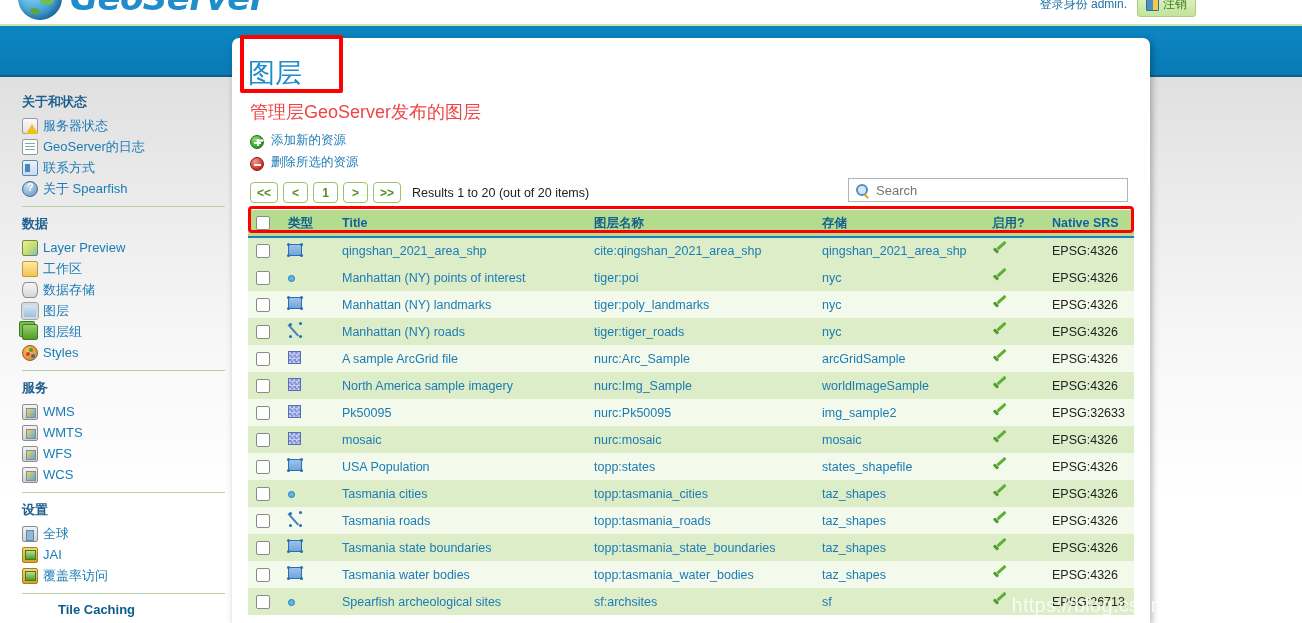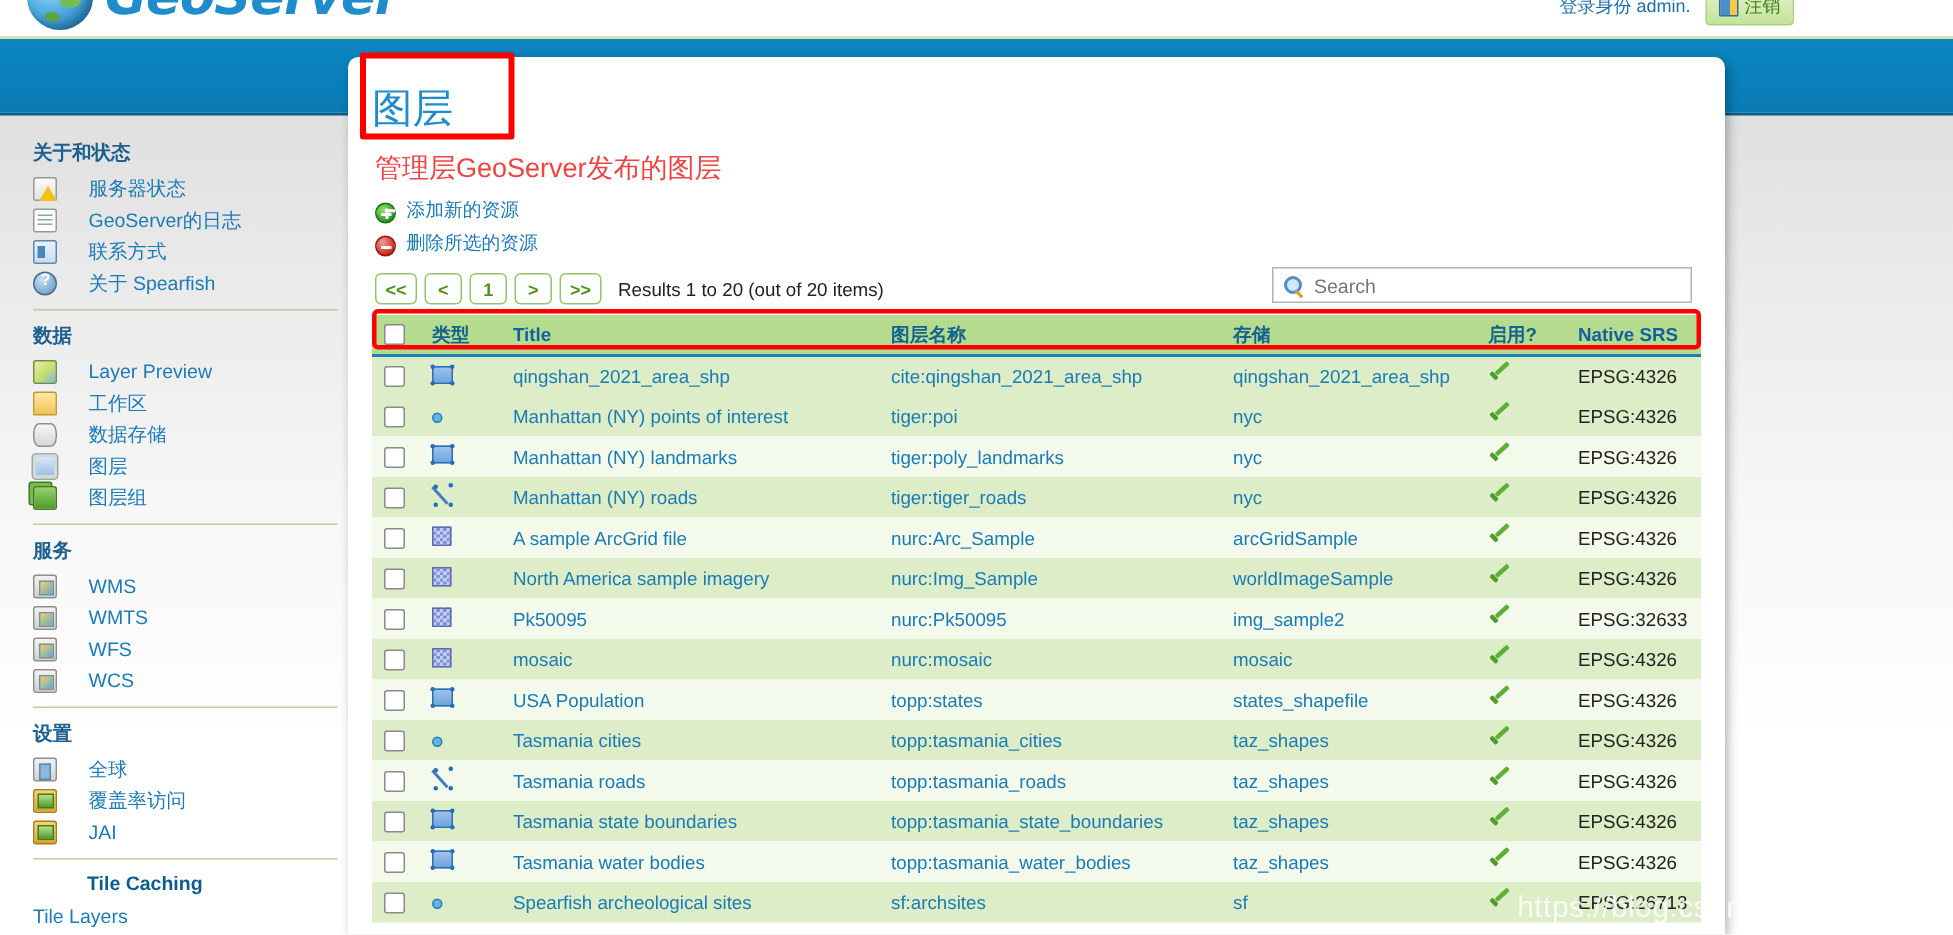--- a/index.html
+++ b/index.html
@@ -79,21 +79,21 @@
     width: 232px; height: 544px;
     padding: 6px 0 16px 22px;
   }
   .side-group { margin-bottom: 2px; }
   .side-title {
     font-size: 13px; font-weight: bold; color: #1d5f8f;
     margin: 8px 0 5px 0;
   }
   .side-title.en { color: #0d5c8e; margin-left: 36px; }
   .side-item {
-    display: flex; align-items: center; gap: 21px;
+    display: flex; align-items: center; gap: 5px;
     height: 20px; margin-bottom: 1px;
   }
   .side-item span.lbl {
     font-size: 13px; color: #1b7bb5; line-height: 20px;
   }
   .side-rule {
     width: 203px; height: 1px; background: #b9cfa6; margin: 7px 0 0 0;
   }
   .sicon {
     width: 16px; height: 16px; flex: 0 0 16px;
@@ -355,20 +355,24 @@
             <span class="lbl">数据存储</span>
           </div>
           <div class="side-item">
             <span class="sicon ic-layer"></span>
             <span class="lbl">图层</span>
           </div>
           <div class="side-item">
             <span class="sicon ic-layergrp"></span>
             <span class="lbl">图层组</span>
           </div>
+          <div class="side-item">
+            <span class="sicon ic-styles"></span>
+            <span class="lbl">Styles</span>
+          </div>
           <div class="side-rule"></div>
         </div>
         <div class="side-group">
           <div class="side-title">服务</div>
           <div class="side-item">
             <span class="sicon ic-service"></span>
             <span class="lbl">WMS</span>
           </div>
           <div class="side-item">
             <span class="sicon ic-service"></span>
@@ -385,25 +389,25 @@
           <div class="side-rule"></div>
         </div>
         <div class="side-group">
           <div class="side-title">设置</div>
           <div class="side-item">
             <span class="sicon ic-global"></span>
             <span class="lbl">全球</span>
           </div>
           <div class="side-item">
             <span class="sicon ic-jai"></span>
+            <span class="lbl">JAI</span>
+          </div>
+          <div class="side-item">
+            <span class="sicon ic-jai"></span>
             <span class="lbl">覆盖率访问</span>
-          </div>
-          <div class="side-item">
-            <span class="sicon ic-jai"></span>
-            <span class="lbl">JAI</span>
           </div>
           <div class="side-rule"></div>
         </div>
         <div class="side-group">
           <div class="side-title en">Tile Caching</div>
           <div class="side-item">
             <span class="lbl">Tile Layers</span>
           </div>
         </div>
       </div>

